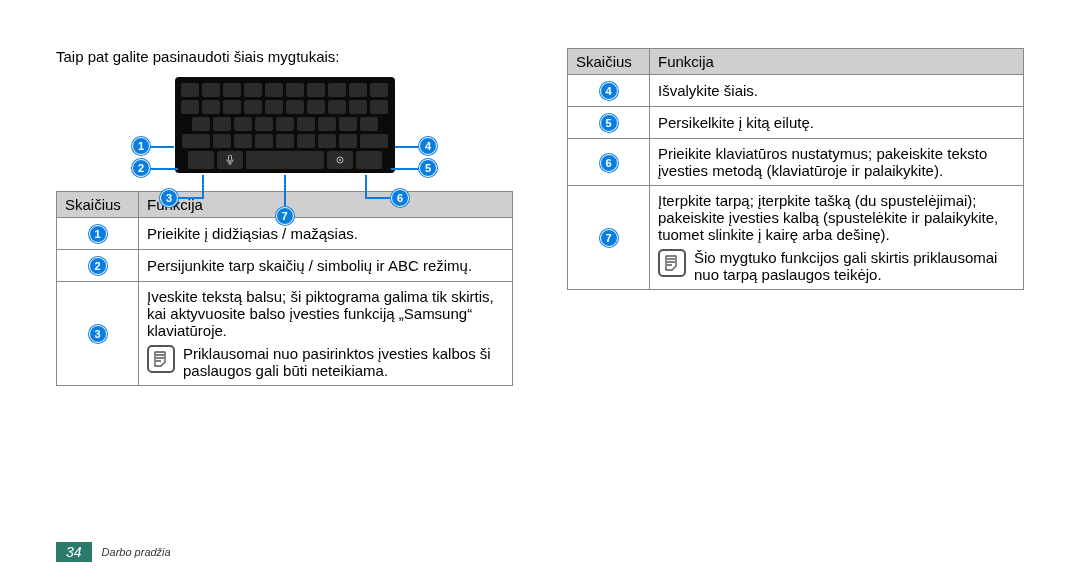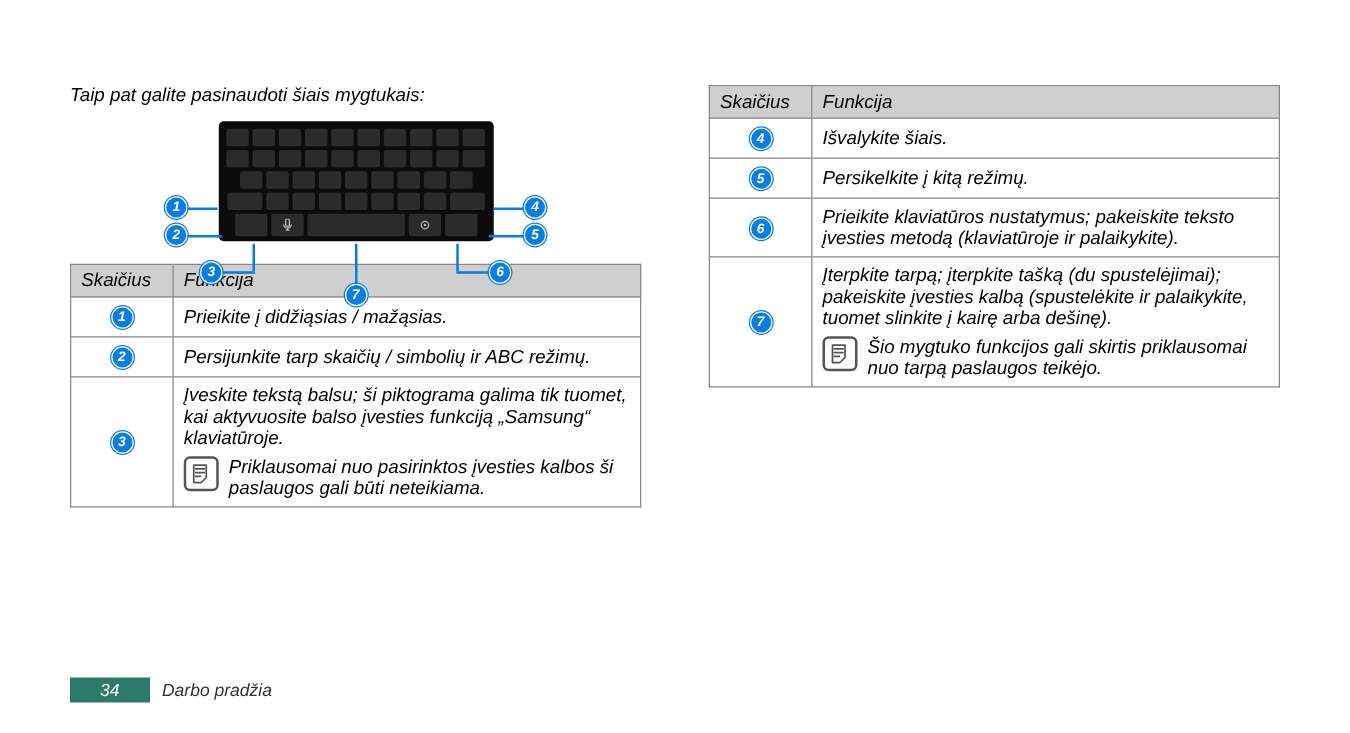--- a/index.html
+++ b/index.html
@@ -8,22 +8,21 @@
     height: 586px;
     font-family: Arial, Helvetica, sans-serif;
     font-size: 15px;
     color: #000;
     background: #fff;
     position: relative;
   }
   .page {
     display: flex;
     gap: 54px;
-    padding: 68px 56px 0 56px;
-    font-style: italic;
+    padding: 48px 56px 0 56px;
   }
   .col {
     flex: 1;
     min-width: 0;
   }
   .intro {
     margin-bottom: 12px;
   }
   .kbd-wrap {
     display: flex;
@@ -153,26 +152,26 @@
     bottom: 24px;
     display: flex;
     align-items: center;
     gap: 10px;
   }
   .foot-badge {
     background: #2b7a6a;
     color: #fff;
     font-style: italic;
     font-size: 14px;
-    padding: 2px 24px;
+    padding: 2px 10px;
   }
   .foot-text {
     font-style: italic;
     color: #333;
-    font-size: 14px;
+    font-size: 11px;
     text-align: right;
   }
 </style>
 </head>
 <body>
 
 <div class="page">
   <div class="col">
     <p class="intro">Taip pat galite pasinaudoti šiais mygtukais:</p>
 
@@ -298,21 +297,21 @@
         <td class="numcell"><span class="num">
                 <span>2</span>
               </span></td>
         <td>Persijunkite tarp skaičių / simbolių ir ABC režimų.</td>
       </tr>
       <tr>
         <td class="numcell"><span class="num">
                 <span>3</span>
               </span></td>
         <td>
-          <div>Įveskite tekstą balsu; ši piktograma galima tik tuomet, kai aktyvuosite balso įvesties funkciją „Samsung“ klaviatūroje.</div>
+          <div>Įveskite tekstą balsu; ši piktograma galima tik skirtis, kai aktyvuosite balso įvesties funkciją „Samsung“ klaviatūroje.</div>
           <div class="note-row">
             <div class="note-icon">
               <svg width="18" height="18" viewBox="0 0 18 18">
                     <path d="M3 2 L13 2 L13 12 L9 16 L3 16 Z M4 5 H12 M4 8 H12 M4 11 H9" stroke="#555" fill="none" stroke-width="1.4" stroke-linejoin="round"></path>
                   </svg>
             </div>
             <div>Priklausomai nuo pasirinktos įvesties kalbos ši paslaugos gali būti neteikiama.</div>
           </div>
         </td>
       </tr>
@@ -330,21 +329,21 @@
       <tr>
         <td class="numcell"><span class="num">
                 <span>4</span>
               </span></td>
         <td>Išvalykite šiais.</td>
       </tr>
       <tr>
         <td class="numcell"><span class="num">
                 <span>5</span>
               </span></td>
-        <td>Persikelkite į kitą režimų.</td>
+        <td>Persikelkite į kitą eilutę.</td>
       </tr>
       <tr>
         <td class="numcell"><span class="num">
                 <span>6</span>
               </span></td>
         <td>Prieikite klaviatūros nustatymus; pakeiskite teksto įvesties metodą (klaviatūroje ir palaikykite).</td>
       </tr>
       <tr>
         <td class="numcell"><span class="num">
                 <span>7</span>

